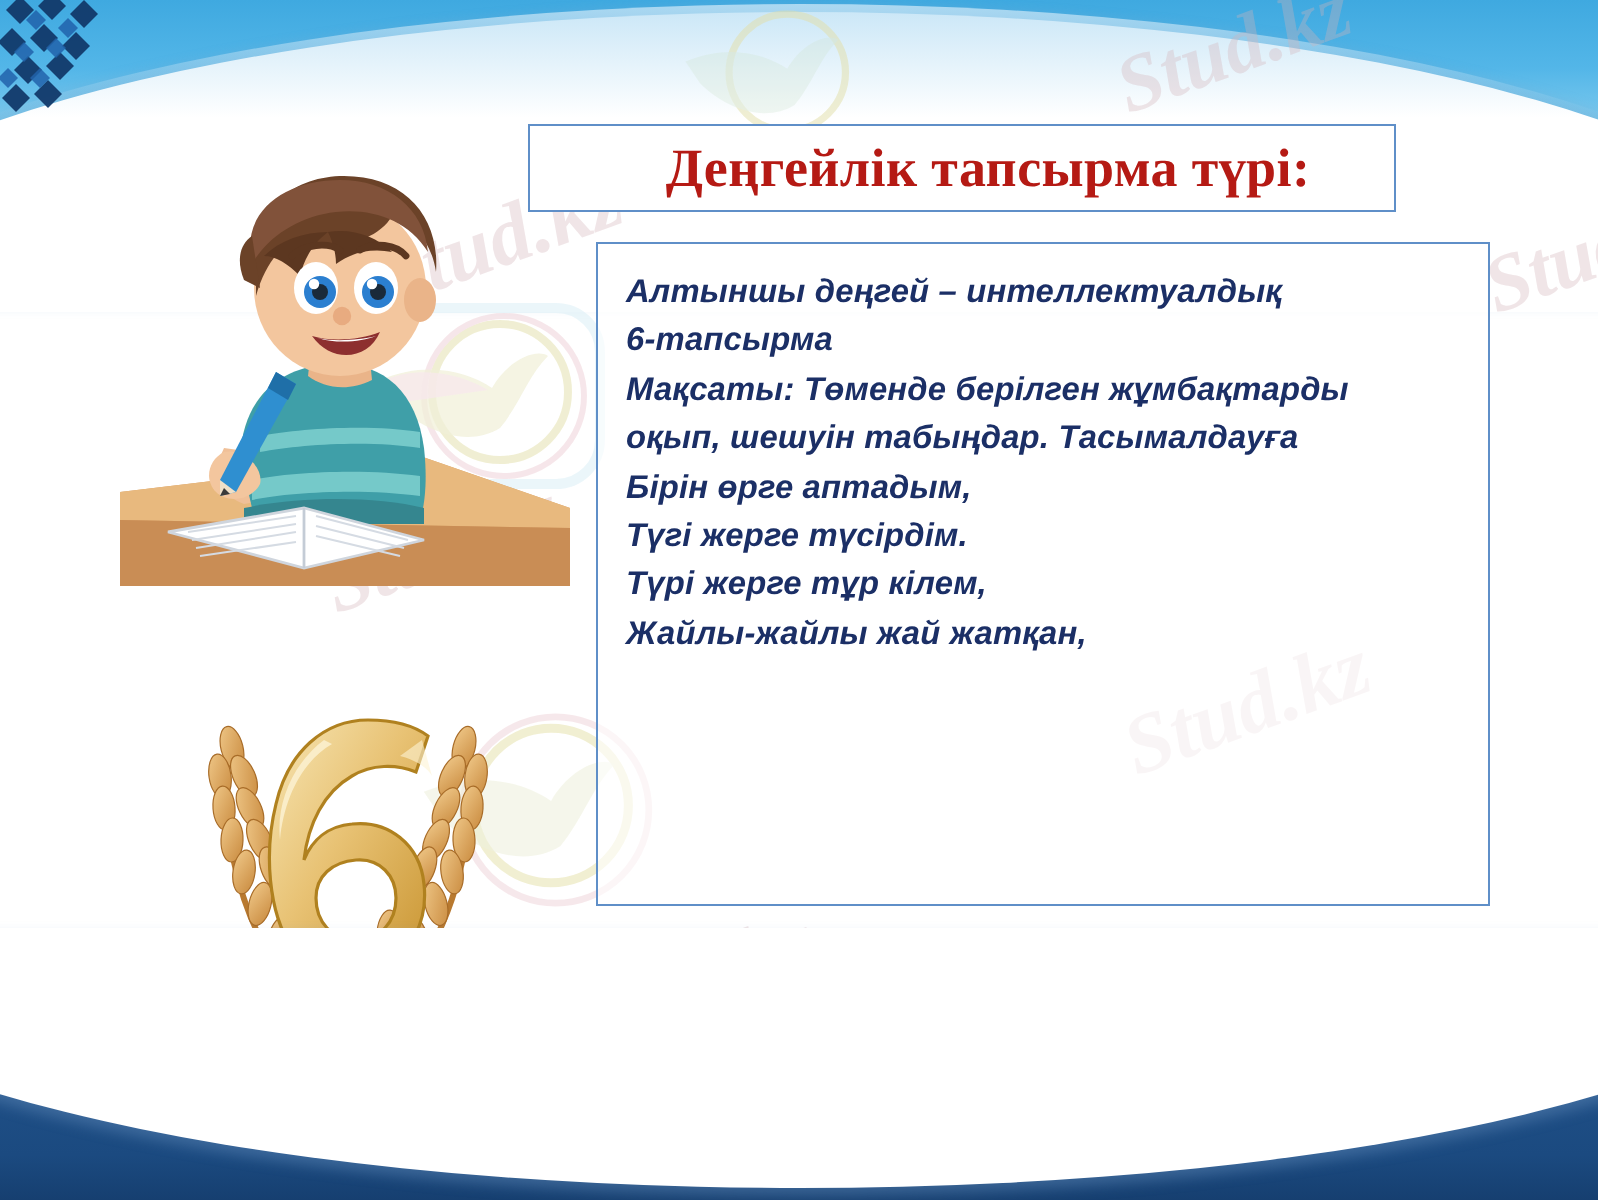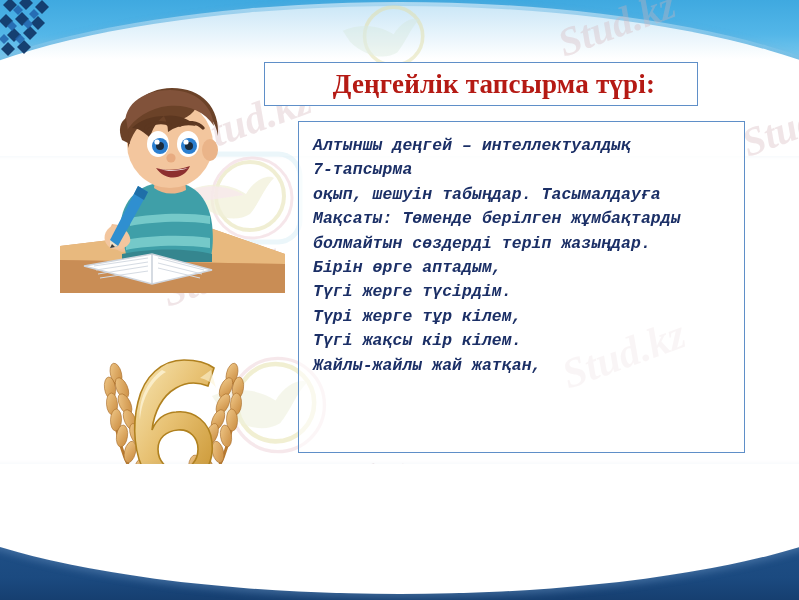--- a/index.html
+++ b/index.html
@@ -96,21 +96,21 @@
   
   .content-box{
     position:absolute;left:298px;top:121px;width:447px;height:332px;
     background:rgba(255,255,255,.62);
     border:1.8px solid #5f8fc8;
     box-sizing:border-box;
     padding:12px 10px 8px 14px;
   }
   .content-line{
     color:#1b2f66;
-    font-family:Liberation Mono, monospace;
+    font-family:Liberation Sans, sans-serif;
     font-weight:700;
     font-style:italic;
     font-size:16.4px;
     line-height:24.4px;
     white-space:nowrap;
     letter-spacing:.1px;
   }
 
   
   .boy-art{position:absolute;left:60px;top:78px;width:225px;height:215px;}
@@ -324,27 +324,25 @@
     <path d="M30 236 L186 236 L186 242 L30 242 Z" fill="#12171b"></path>
     <ellipse cx="108" cy="242" rx="84" ry="5" fill="#cfd6dc" opacity=".45"></ellipse>
   </svg>
 
   <div class="title-box">
     <span class="title-text">Деңгейлік тапсырма түрі:</span>
   </div>
 
   <div class="content-box">
     <div class="content-line">Алтыншы деңгей  – интеллектуалдық</div>
-    <div class="content-line">7-тапсырма</div>
+    <div class="content-line">6-тапсырма</div>
+    <div class="content-line">Мақсаты: Төменде берілген жұмбақтарды</div>
     <div class="content-line">оқып, шешуін табыңдар. Тасымалдауға</div>
-    <div class="content-line">Мақсаты: Төменде берілген жұмбақтарды</div>
-    <div class="content-line">болмайтын сөздерді теріп жазыңдар.</div>
     <div class="content-line">Бірін өрге аптадым,</div>
     <div class="content-line">Түгі жерге түсірдім.</div>
     <div class="content-line">Түрі жерге тұр кілем,</div>
-    <div class="content-line">Түгі жақсы кір кілем.</div>
     <div class="content-line">Жайлы-жайлы жай жатқан,</div>
   </div>
 
   <div class="bottom-band"></div>
   <div class="bottom-arc"></div>
 
 </div>
 
 </body></html>

